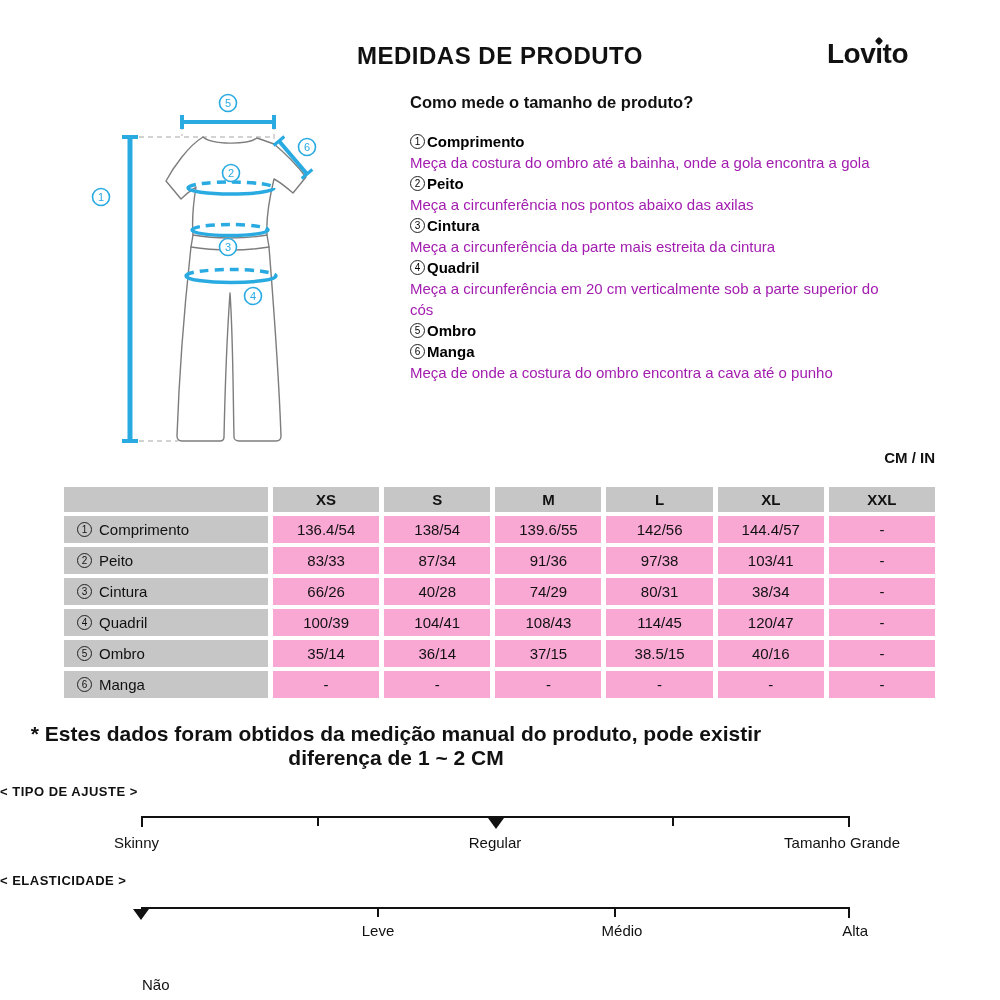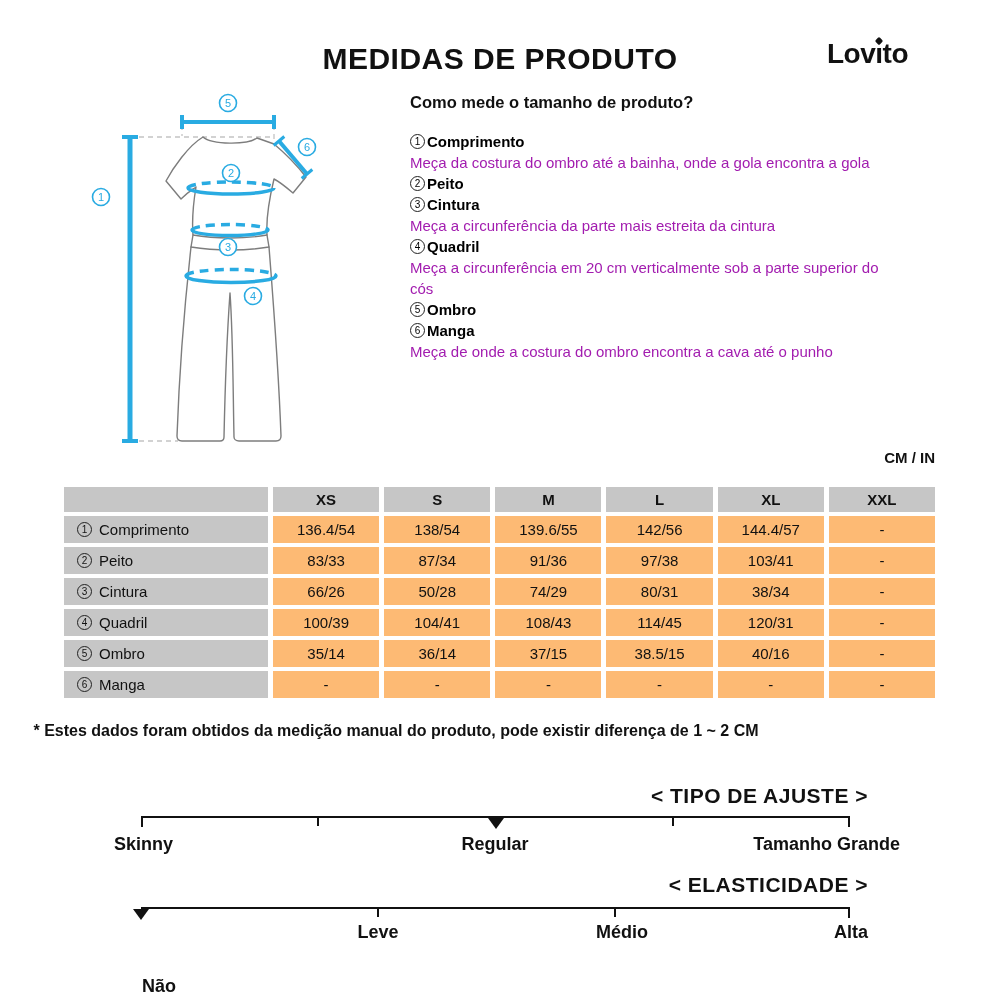--- a/index.html
+++ b/index.html
@@ -3,21 +3,21 @@
 <meta charset="utf-8">
 <style>
   * { margin:0; padding:0; box-sizing:border-box; }
   html,body { background:#fff; }
   .page {
     position:relative; width:1000px; height:1000px; background:#fff;
     font-family:"Liberation Sans","DejaVu Sans",sans-serif; color:#111; overflow:hidden;
   }
   
   .title { position:absolute; left:0; top:42px; width:1000px; text-align:center;
-           font-size:30px; font-weight:800; letter-spacing:.5px; }
+           font-size:24px; font-weight:800; letter-spacing:.5px; }
   .brand { position:absolute; top:38px; right:92px; font-size:28px; font-weight:800; letter-spacing:-.5px; }
   .brand-i { position:relative; display:inline-block; }
   .brand-dot { position:absolute; left:50%; top:0px; width:6px; height:6px; background:#111;
                border-radius:1.5px; transform:translateX(-50%) rotate(45deg); }
   
   .guide { position:absolute; left:410px; top:92px; width:525px; font-size:15px; line-height:21px; }
   .guide-heading { font-size:16.5px; font-weight:700; margin-bottom:18px; }
   .g-label { font-weight:700; color:#000; display:flex; align-items:center; gap:2px; }
   .g-desc { color:#a21caf; white-space:pre-line; }
   .cnum { display:inline-flex; flex:none; align-items:center; justify-content:center;
@@ -26,34 +26,34 @@
   
   .units { position:absolute; top:449px; right:65px; font-size:15px; font-weight:700; }
   
   .size-table { position:absolute; left:64px; top:487px; width:871px;
                 display:grid; grid-template-columns:204px repeat(6,1fr);
                 grid-template-rows:25px repeat(6,27px); gap:4px 5px; font-size:15px; }
   .size-table > div { display:flex; align-items:center; justify-content:center; }
   .th { background:#c6c6c6; font-weight:700; }
   .corner { background:#c6c6c6; }
   .tl { background:#c6c6c6; justify-content:flex-start !important; padding-left:13px; gap:7px; }
-  .td { background:#fdba74;text-align:center; }
+  .td { background:#f9a8d4;text-align:center; }
   
   .footnote { position:absolute; left:0; top:722px; width:792px; text-align:center;
-              font-size:16px; font-weight:700; }
-  
-  .scale-title { position:absolute; left:0; width:868px; text-align:right;
-                 font-size:21px; font-weight:800; letter-spacing:.5px; }
+              font-size:21px; font-weight:700; }
+  
+  .scale-title { position:absolute; left:0; width:868px; text-align:left;
+                 font-size:13px; font-weight:800; letter-spacing:.5px; }
   .scale-track { position:absolute; left:141px; width:709px; height:2px; background:#111; }
   .cap  { position:absolute; top:0; width:2px; height:11px; background:#111; }
   .tick { position:absolute; top:0; width:2px; height:10px; background:#111; transform:translateX(-50%); }
   .marker { position:absolute; top:2px; width:0; height:0; transform:translateX(-50%);
             border-left:8px solid transparent; border-right:8px solid transparent;
             border-top:11px solid #111; }
-  .scale-label { position:absolute; font-size:18px; font-weight:700; white-space:nowrap; }
+  .scale-label { position:absolute; font-size:15px; font-weight:400; white-space:nowrap; }
   .center-x { transform:translateX(-50%); }
   .right-x  { transform:translateX(-100%); }
 </style>
 </head>
 <body>
 
 <div class="page">
 
   <div class="title">MEDIDAS DE PRODUTO</div>
   <div class="brand"><span>Lov</span><span class="brand-i"><span class="brand-dot"></span><span>ı</span></span><span>to</span></div>
@@ -127,20 +127,21 @@
           <span class="cnum">1</span>
           <span>Comprimento</span>
         </div>
       <div class="g-desc">Meça da costura do ombro até a bainha, onde a gola encontra a gola</div>
     </div>
     <div>
       <div class="g-label">
           <span class="cnum">2</span>
           <span>Peito</span>
         </div>
+      <div class="g-desc">Meça a circunferência nos pontos abaixo das axilas</div>
     </div>
     <div>
       <div class="g-label">
           <span class="cnum">3</span>
           <span>Cintura</span>
         </div>
       <div class="g-desc">Meça a circunferência da parte mais estreita da cintura</div>
     </div>
     <div>
       <div class="g-label">
@@ -196,35 +197,35 @@
     <div class="td">91/36</div>
     <div class="td">97/38</div>
     <div class="td">103/41</div>
     <div class="td">-</div>
 
     <div class="tl">
         <span class="cnum">3</span>
         <span>Cintura</span>
       </div>
     <div class="td">66/26</div>
-    <div class="td">50/28</div>
+    <div class="td">40/28</div>
     <div class="td">74/29</div>
     <div class="td">80/31</div>
     <div class="td">38/34</div>
     <div class="td">-</div>
 
     <div class="tl">
         <span class="cnum">4</span>
         <span>Quadril</span>
       </div>
     <div class="td">100/39</div>
     <div class="td">104/41</div>
     <div class="td">108/43</div>
     <div class="td">114/45</div>
-    <div class="td">120/31</div>
+    <div class="td">120/47</div>
     <div class="td">-</div>
 
     <div class="tl">
         <span class="cnum">5</span>
         <span>Ombro</span>
       </div>
     <div class="td">35/14</div>
     <div class="td">36/14</div>
     <div class="td">37/15</div>
     <div class="td">38.5/15</div>

